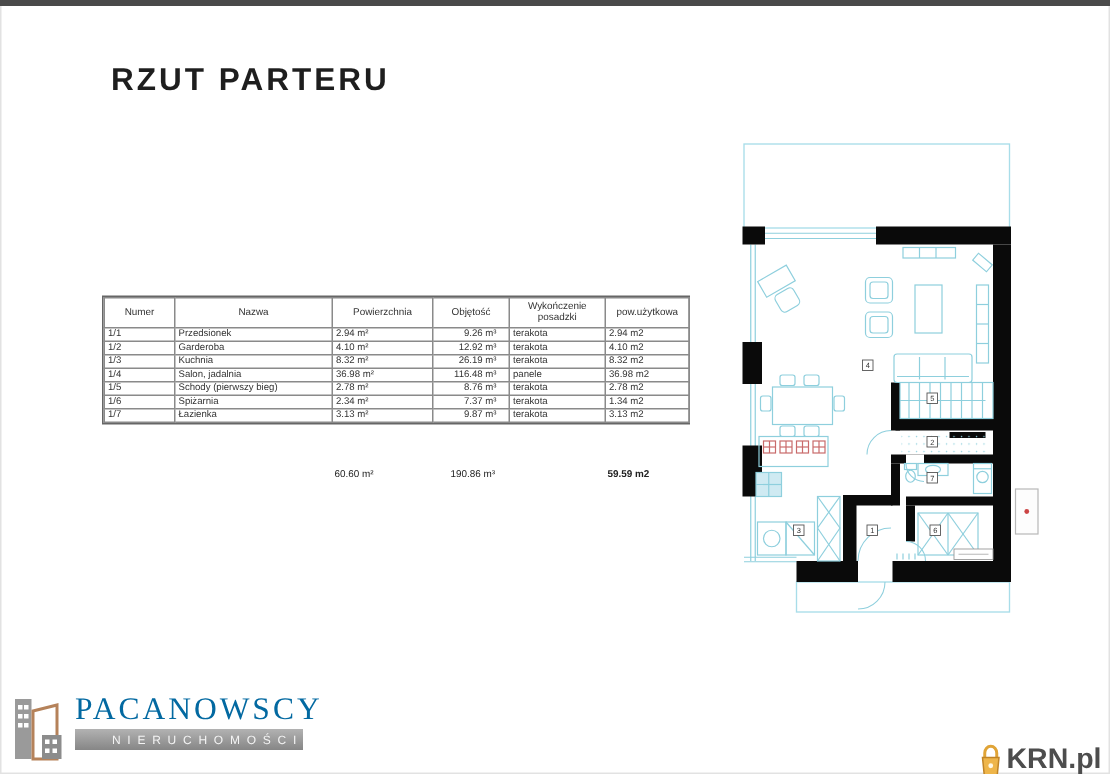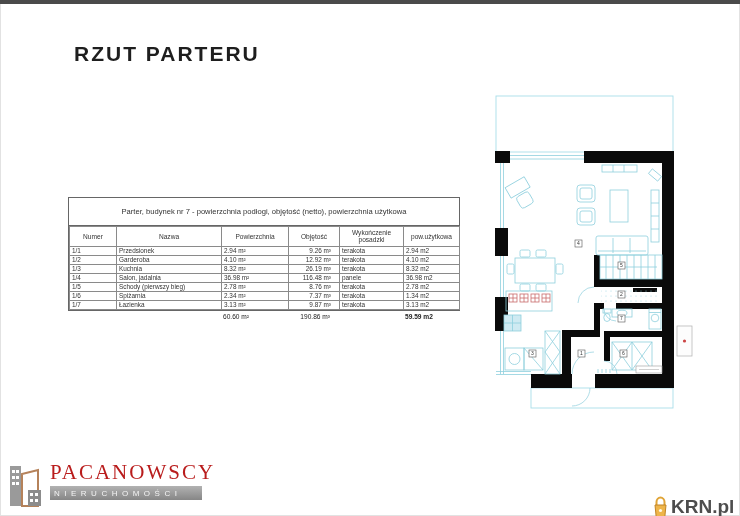--- a/index.html
+++ b/index.html
@@ -38,41 +38,40 @@
   }
   .totals .t-pow{grid-column:3;padding-left:3px;}
   .totals .t-obj{grid-column:4;text-align:right;padding-right:8px;}
   .totals .t-uzy{grid-column:6;font-weight:bold;padding-left:3px;}
   
   .plan{position:absolute;left:485px;top:90px;width:212px;height:322px;}
   
   .agency{position:absolute;left:8px;top:462px;display:flex;align-items:flex-start;}
   .agency-text{margin-left:6px;}
   .agency-name{
-    font-family:"Liberation Serif",serif;color:#b91c1c;font-size:21px;
+    font-family:"Liberation Serif",serif;color:#0369a1;font-size:21px;
     letter-spacing:2px;line-height:1;white-space:nowrap;
   }
   .agency-sub{
     margin-top:3px;width:148px;background:linear-gradient(#b2b2b2,#868686);
-    color:#f4f4f4;font-size:8px;letter-spacing:4.5px;text-align:left;
+    color:#f4f4f4;font-size:8px;letter-spacing:4.5px;text-align:right;
     padding:3px 0 2px 4px;white-space:nowrap;
   }
   .portal{position:absolute;left:652px;top:496px;display:flex;align-items:flex-start;}
   .portal-name{font-size:19px;font-weight:bold;color:#4d4d4d;margin-left:2px;white-space:nowrap;}
 </style>
 </head>
 <body>
 
 <div class="page-edge"></div>
 <div class="topbar"></div>
 
 <div class="page-title">RZUT PARTERU</div>
 
 <div class="areas-table">
-  <div class="areas-caption">Parter, budynek nr 7 - powierzchnia podłogi, objętość (netto), powierzchnia użytkowa</div>
   <table>
     <colgroup>
       <col style="width:47px">
         <col style="width:105px">
         <col style="width:67px">
       <col style="width:51px">
         <col style="width:64px">
         <col style="width:56px">
     </colgroup>
     <thead>

